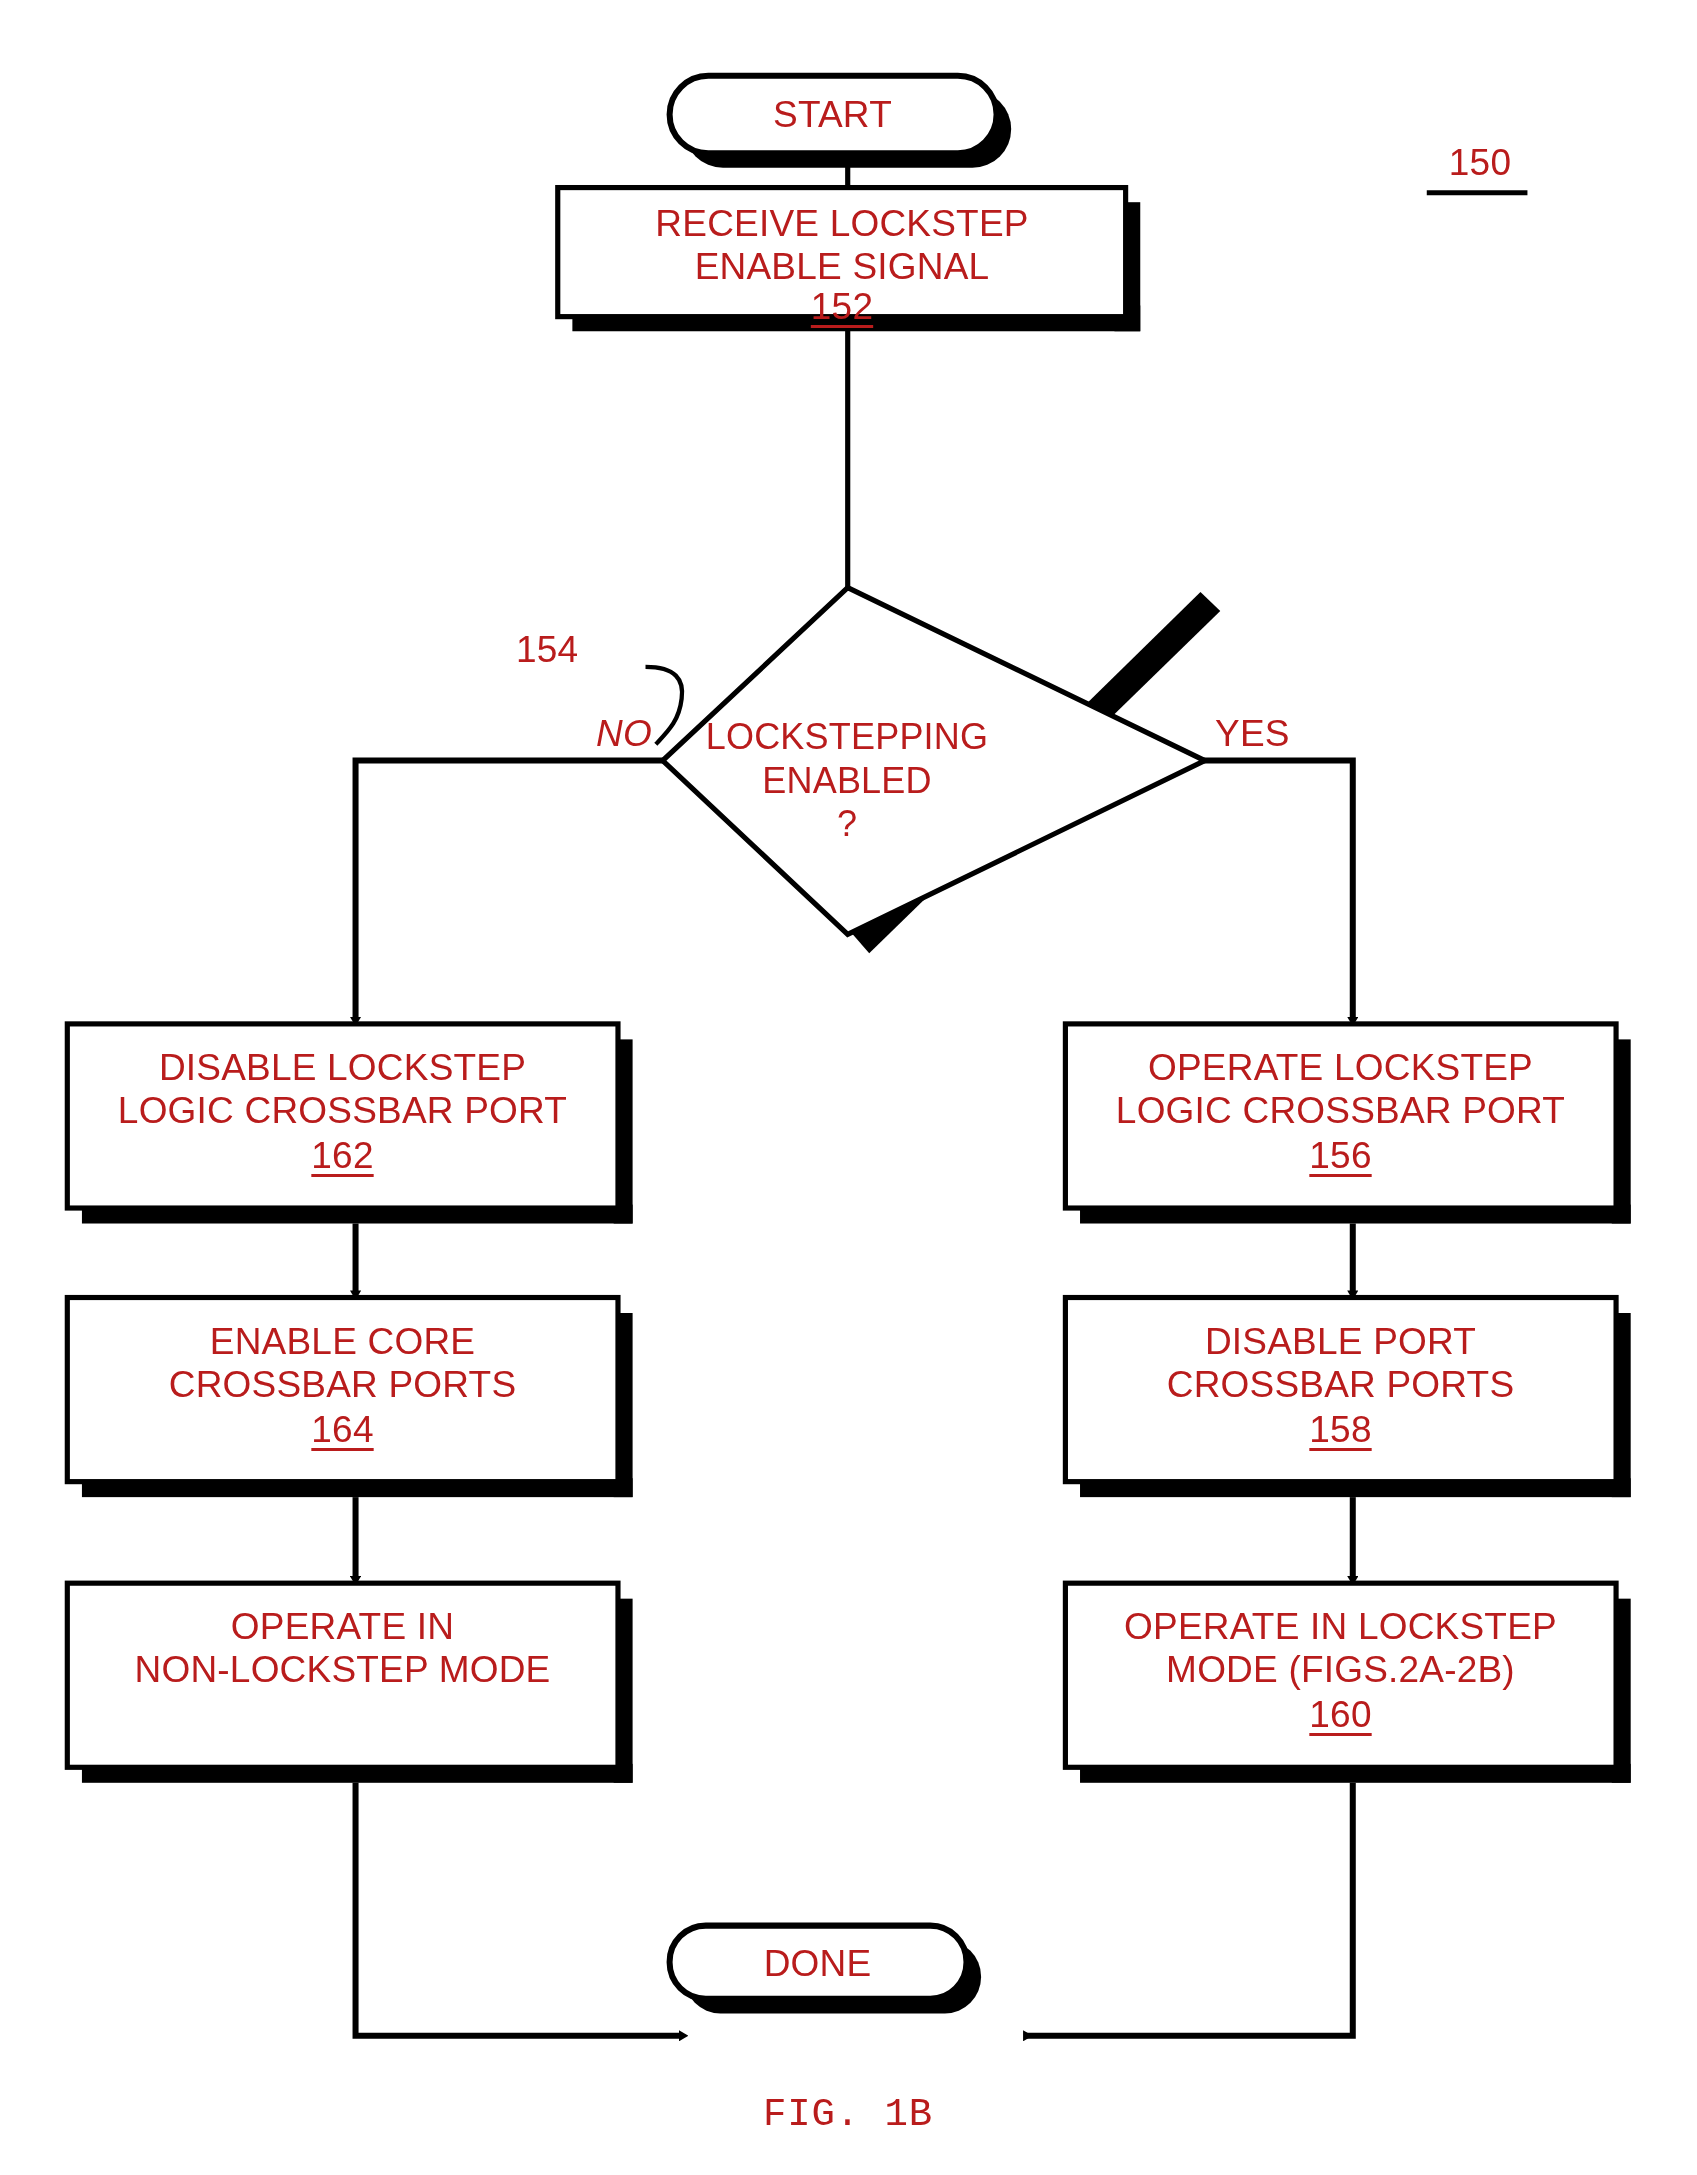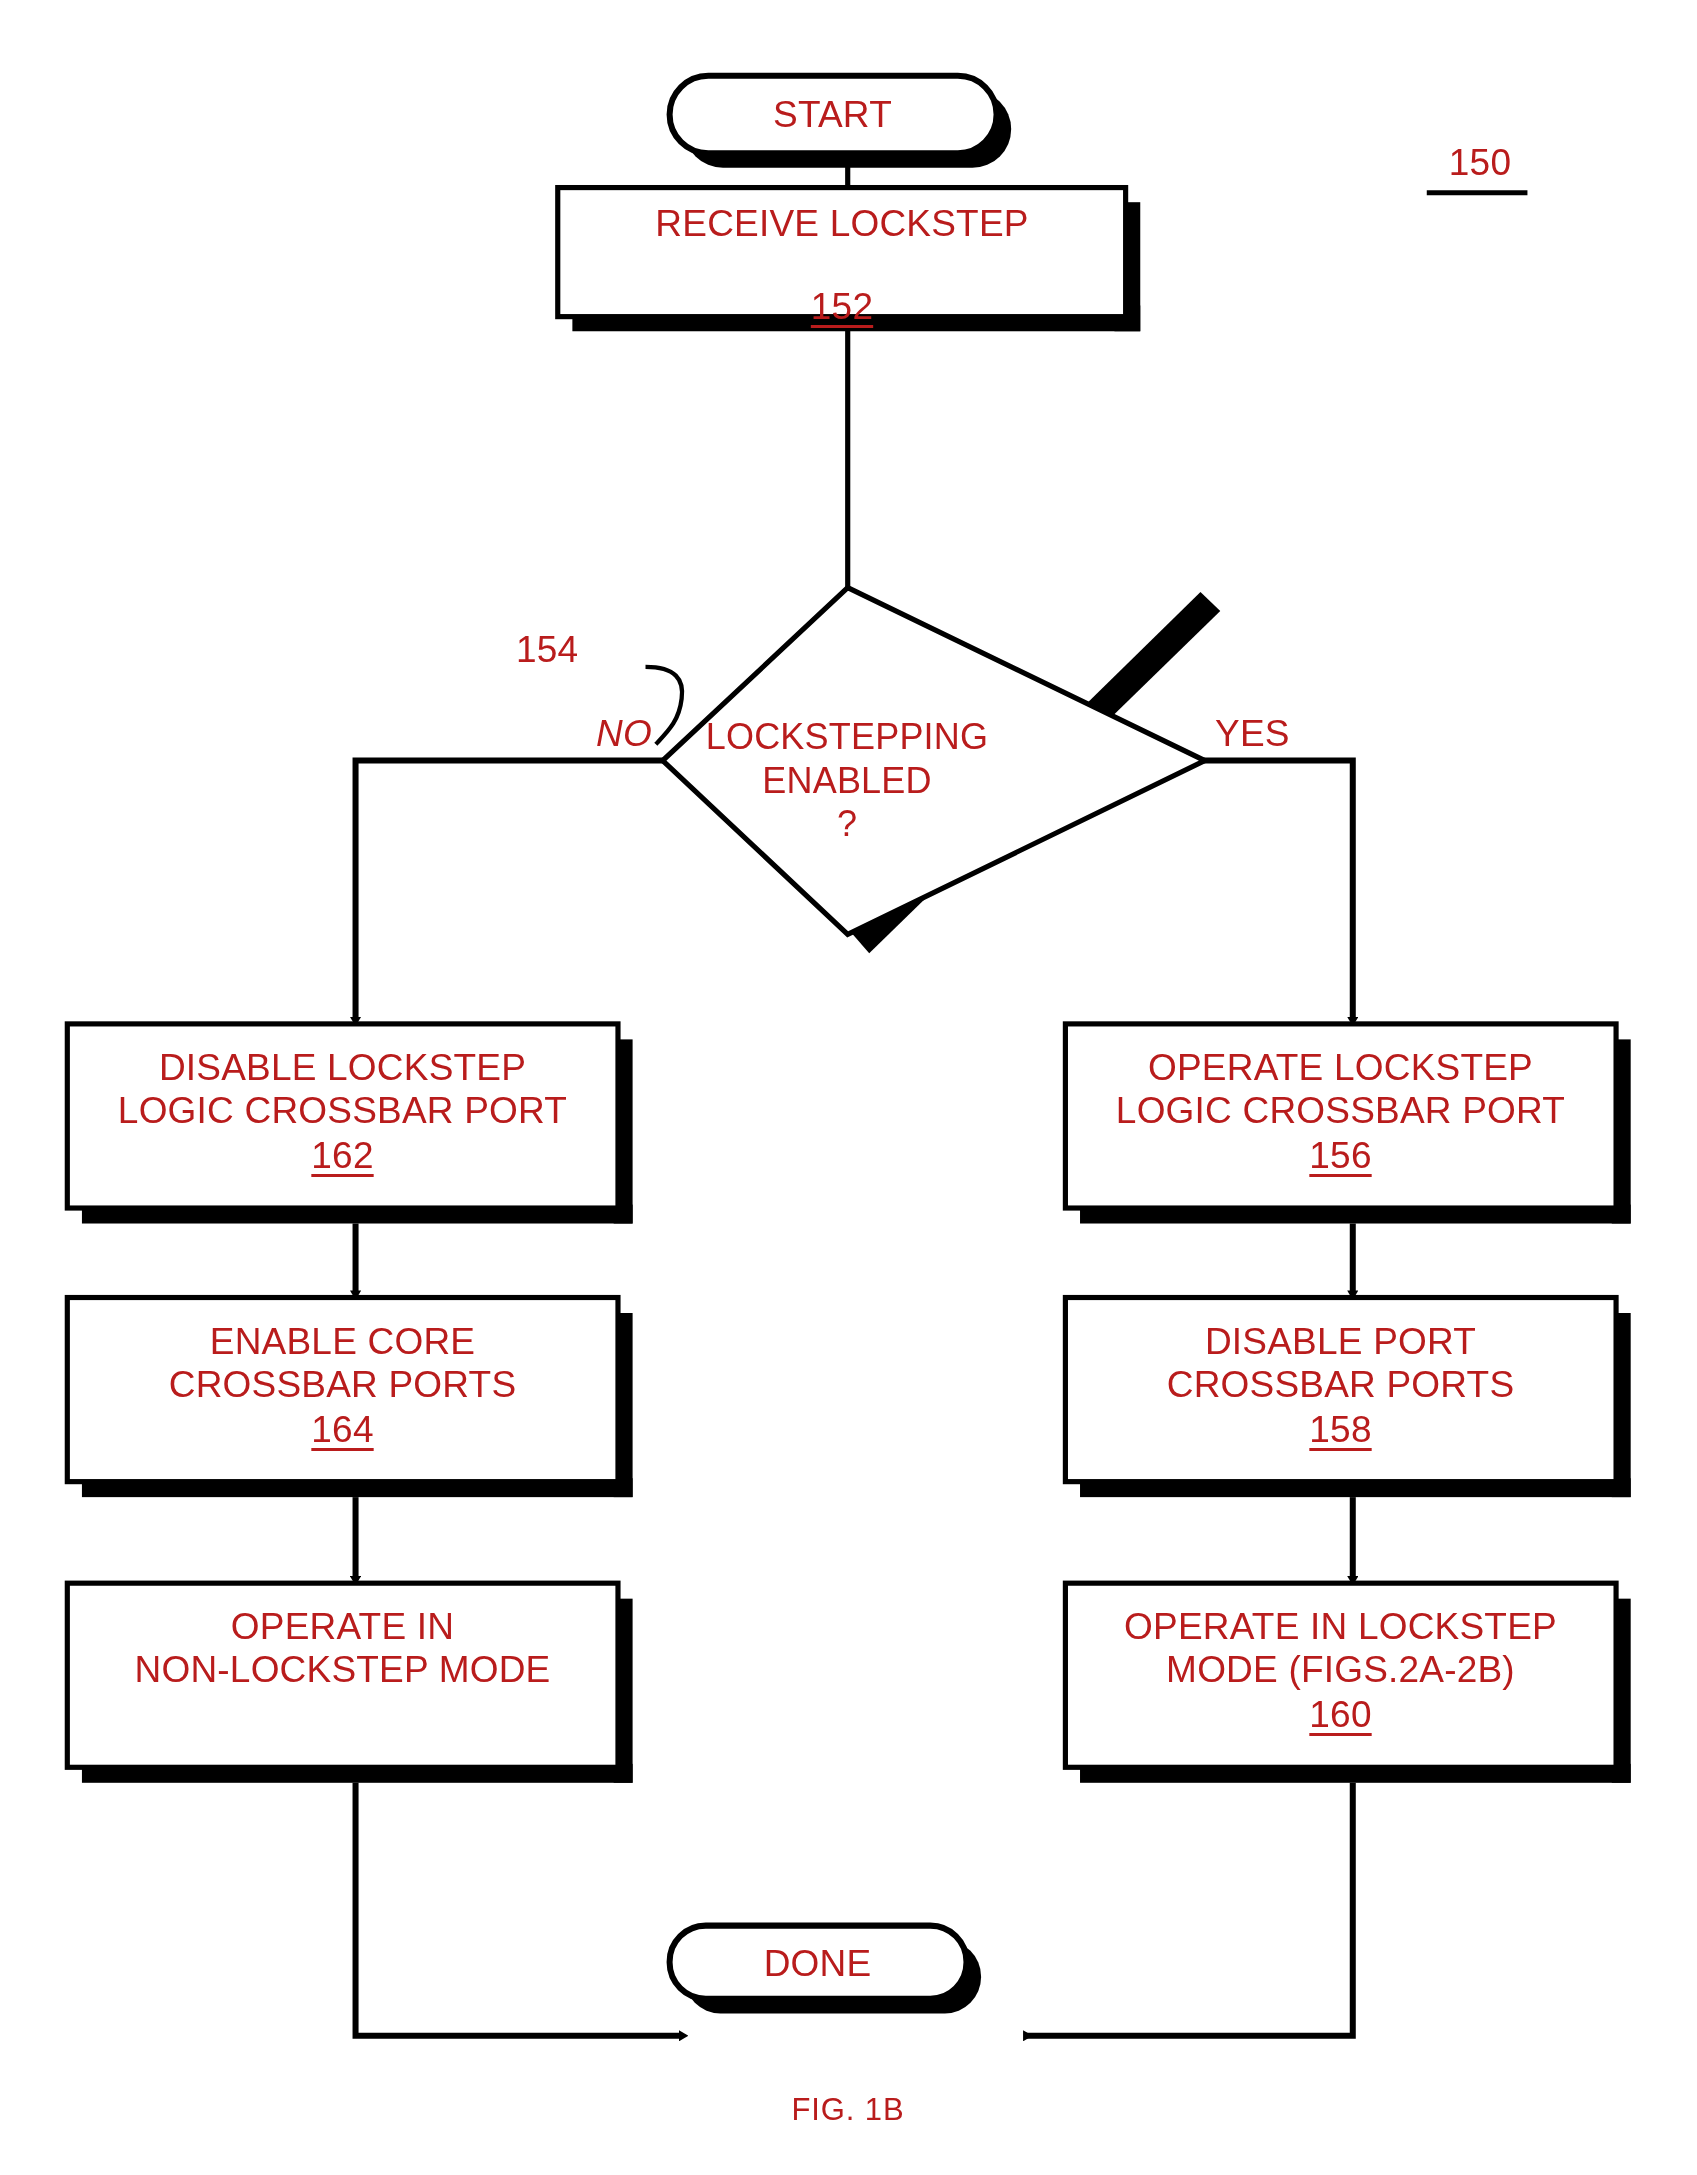--- a/index.html
+++ b/index.html
@@ -46,22 +46,23 @@
     text-underline-offset: 6px;
     text-decoration-thickness: 3.4px;
   }
   .refnum-plain {
     font-size: 37px;
   }
   .branch-lbl {
     font-size: 37px;
   }
   .fig-caption {
-    font-size: 31px;
+    font-size: 39px;
     letter-spacing: 0.9px;
+    font-family: Liberation Mono, monospace;
   }
   .diamond-text {
     font-size: 36px;
     line-height: 1.22;
   }
 </style>
 </head>
 <body>
 
 <div id="sheet">
@@ -153,20 +154,21 @@
     <g stroke="#000" stroke-width="6">
       <line x1="1658" y1="224" x2="1775" y2="224"></line>
     </g>
   </svg>
 
   <div class="lbl refnum-plain" style="left:1411px; top:141px; width:138px;">150</div>
 
   <div class="lbl term-text" style="left:669px; top:93px; width:327px;">START</div>
 
   <div class="lbl node-text" style="left:558px; top:202px; width:568px;">RECEIVE LOCKSTEP</div>
+  <div class="lbl node-text" style="left:558px; top:245px; width:568px;">ENABLE SIGNAL</div>
   <div class="lbl refnum" style="left:558px; top:285px; width:568px;">152</div>
 
   <div class="lbl refnum-plain" style="left:516px; top:628px; width:129px; text-align:left;">154</div>
   <div class="lbl diamond-text" style="left:662px; top:715px; width:370px;">LOCKSTEPPING</div>
   <div class="lbl diamond-text" style="left:662px; top:759px; width:370px;">ENABLED</div>
   <div class="lbl diamond-text" style="left:662px; top:802px; width:370px;">?</div>
 
   <div class="lbl branch-lbl" style="left:532px; top:712px; width:120px; text-align:right;font-style:italic;">NO</div>
   <div class="lbl branch-lbl" style="left:1215px; top:712px; width:138px; text-align:left;">YES</div>
 

